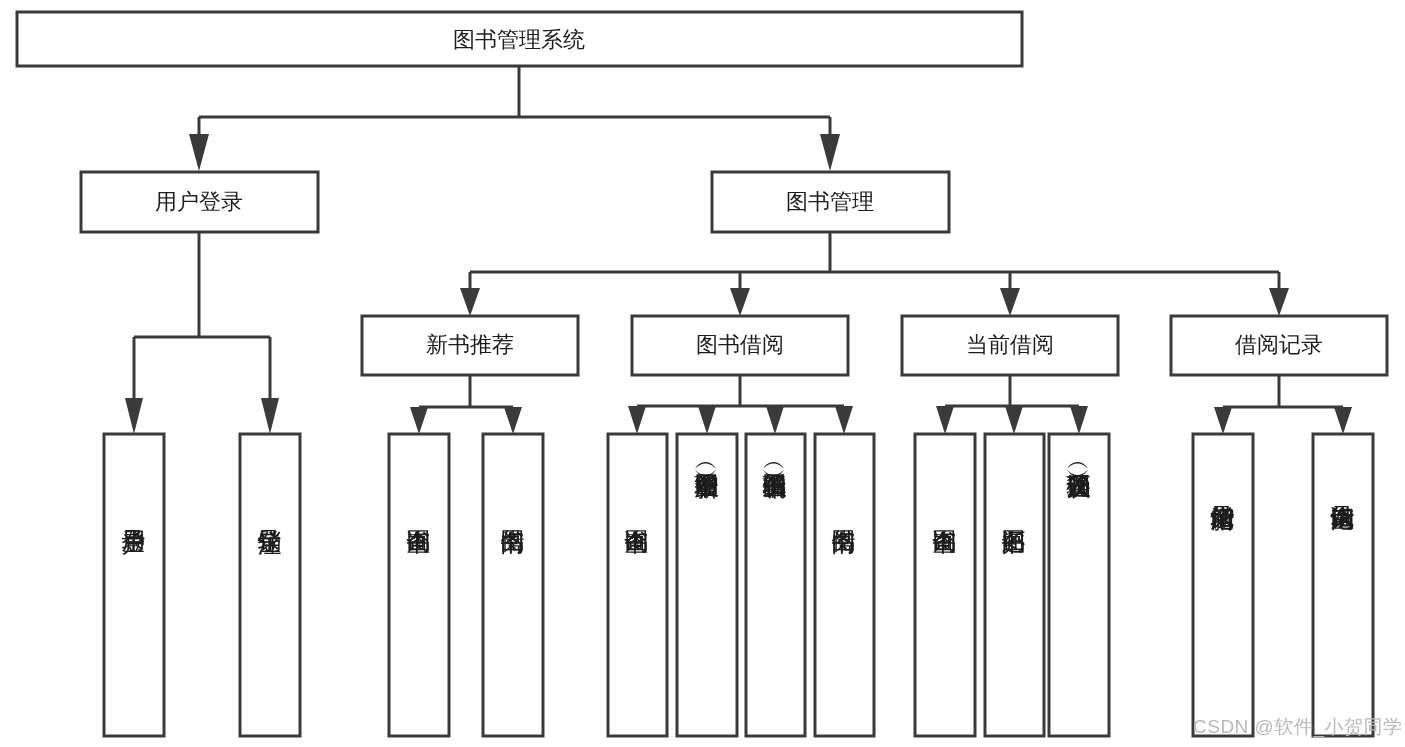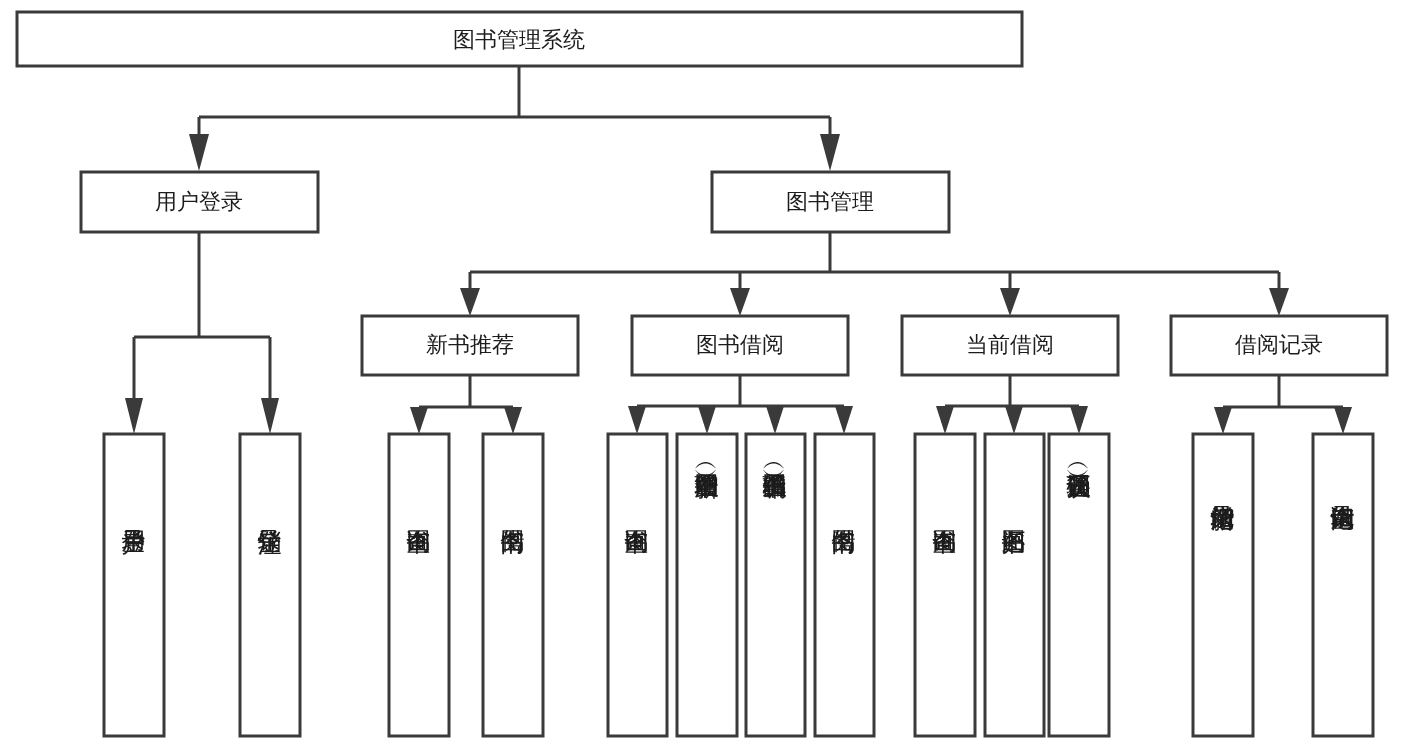--- a/index.html
+++ b/index.html
@@ -180,14 +180,15 @@
       <rect class="node-rect" x="1193" y="434" width="60" height="302"></rect>
       <text class="leaf-label" x="1223" y="487" writing-mode="tb" glyph-orientation-vertical="0">新增借阅记录</text>
     </g>
     <g>
       <rect class="node-rect" x="1313" y="434" width="60" height="302"></rect>
       <text class="leaf-label" x="1343" y="487" writing-mode="tb" glyph-orientation-vertical="0">查询借阅记录</text>
     </g>
 
   </svg>
 
+  <div class="watermark">CSDN @软件_小贺同学</div>
 
 </div>
 
 </body></html>

